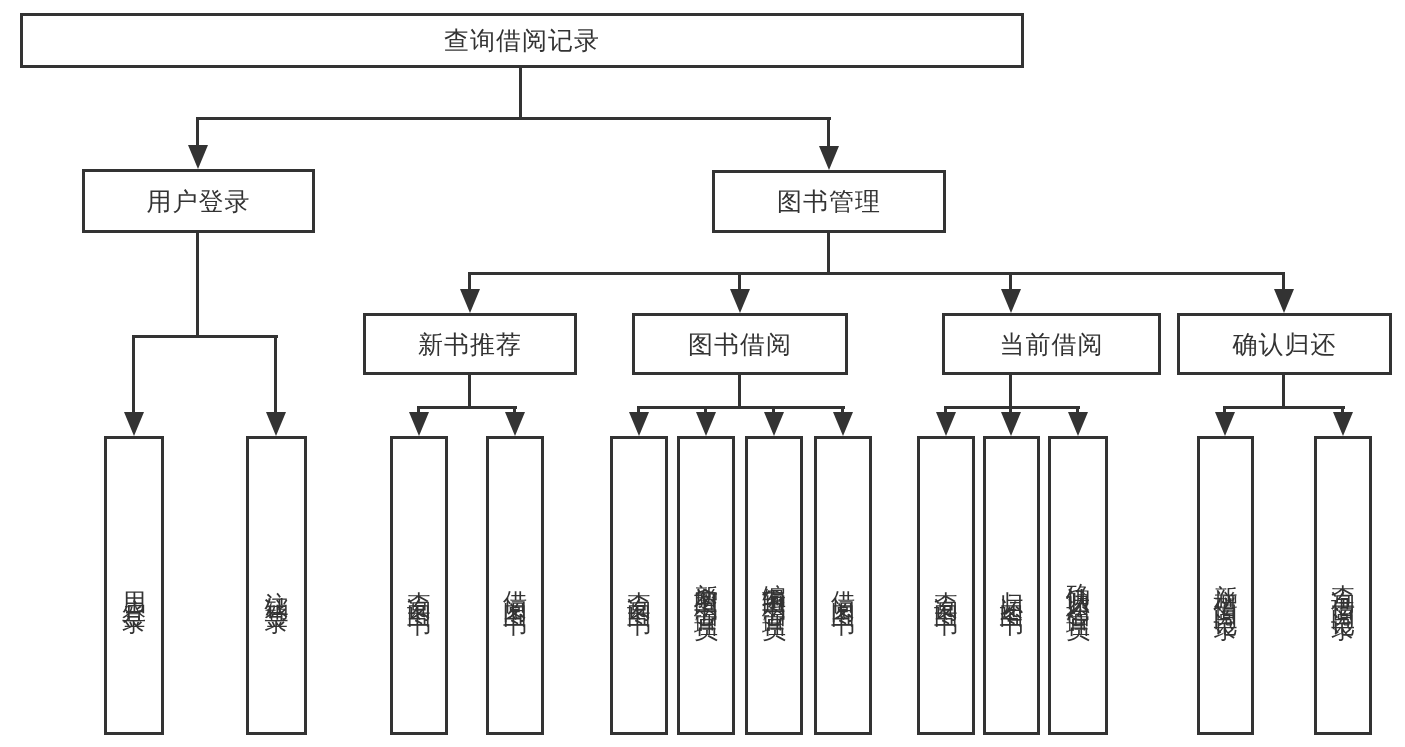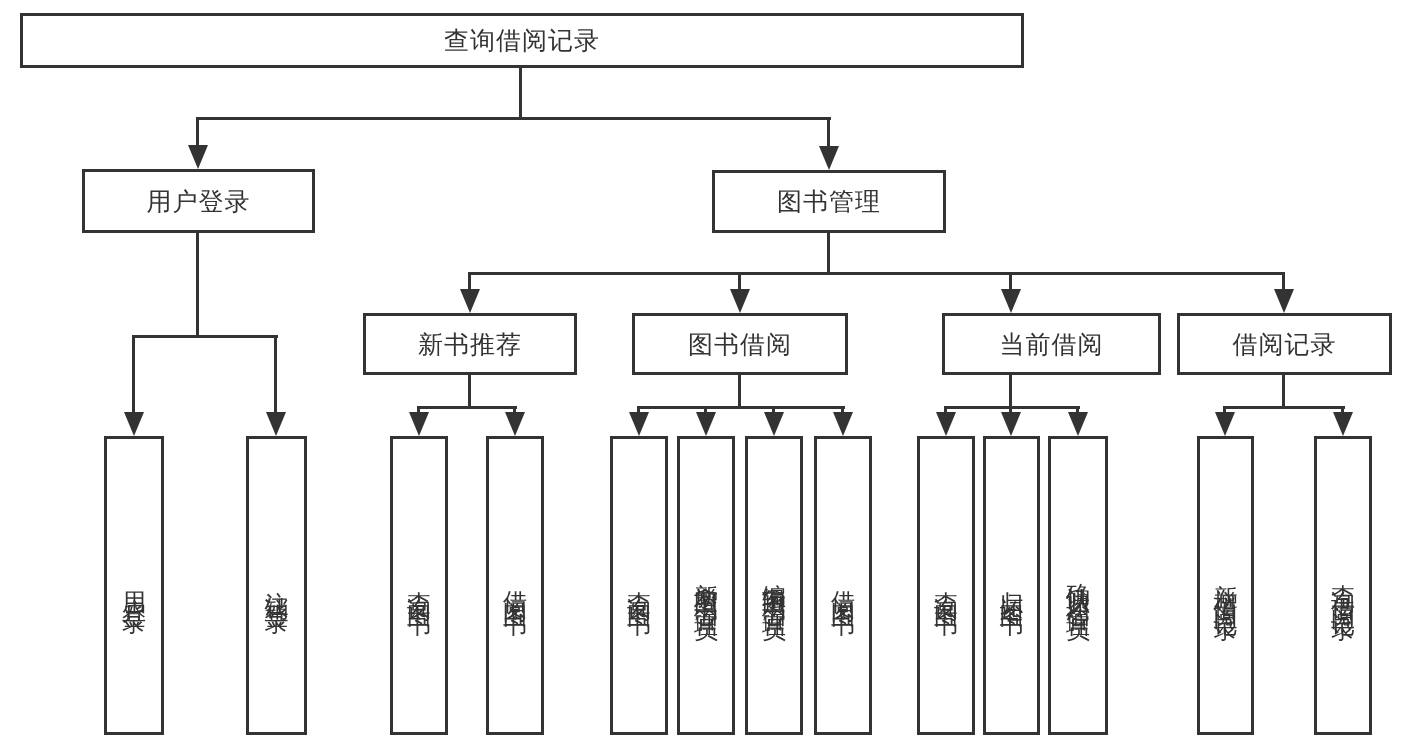--- a/index.html
+++ b/index.html
@@ -100,21 +100,21 @@
   <div class="box" style="left:363px; top:313px; width:214px; height:62px;justify-content:center;">
     <span class="hlabel">新书推荐</span>
   </div>
   <div class="box" style="left:632px; top:313px; width:216px; height:62px;">
     <span class="hlabel">图书借阅</span>
   </div>
   <div class="box" style="left:902px; top:313px; width:219px; height:62px;margin-left:40px;">
     <span class="hlabel">当前借阅</span>
   </div>
   <div class="box" style="left:1177px; top:313px; width:215px; height:62px;">
-    <span class="hlabel">借阅记录</span>
+    <span class="hlabel">确认归还</span>
   </div>
 
   <div class="vline" style="left:468px; top:375px; height:34px;"></div>
   <div class="hline" style="left:417px; top:406px; width:100px;"></div>
   <div class="vline" style="left:417px; top:407px; height:8px;"></div>
   <div class="ah" style="left:409px; top:412px;"></div>
   <div class="vline" style="left:513px; top:407px; height:8px;"></div>
   <div class="ah" style="left:505px; top:412px;"></div>
 
   <div class="vline" style="left:738px; top:375px; height:34px;"></div>

